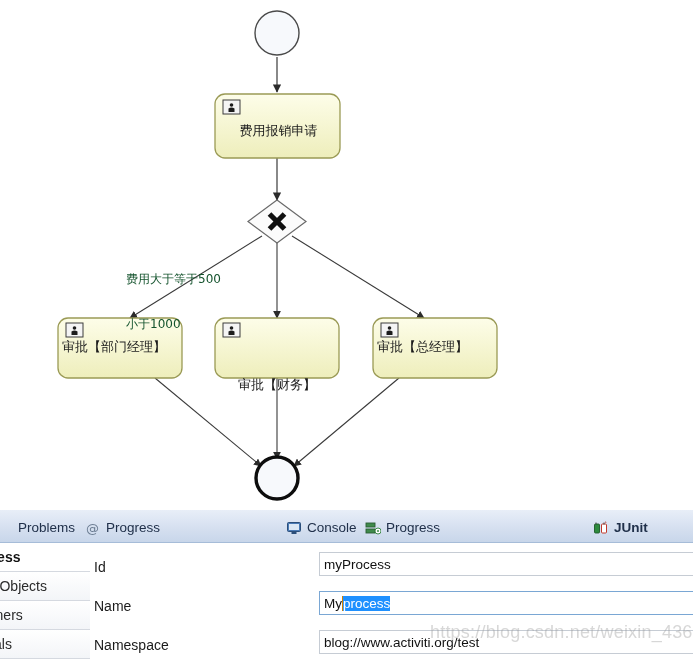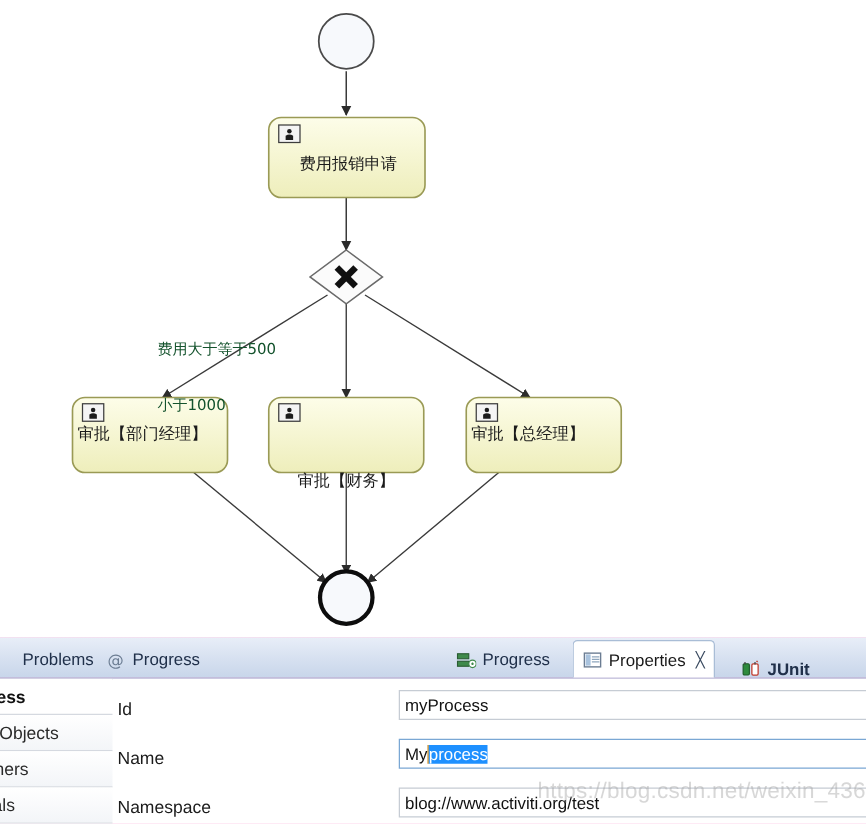--- a/index.html
+++ b/index.html
@@ -63,21 +63,21 @@
     color: #20304a;
     white-space: nowrap;
   }
   .tab.active {
     background: #ffffff;
     border: 1px solid #a9bdd6;
     border-bottom: none;
     border-radius: 4px 4px 0 0;
     color: #1a1a1a;
   }
-  .tab.bold { font-weight: bold; align-items: flex-end; }
+  .tab.bold { font-weight: bold; }
   .tab-ico { display: inline-block; width: 16px; height: 16px; flex: 0 0 16px; }
   .close-x {
     font-size: 12px; color: #3a4a60; margin-left: 3px;
     font-family: "DejaVu Sans", sans-serif;
   }
 
   #propbody {
     position: relative;
     height: 116px;
     background: #ffffff;
@@ -238,44 +238,43 @@
       <div class="tab" style="left:78px;">
         <span class="tab-ico">
           <svg width="16" height="16" viewBox="0 0 16 16">
               <text x="1" y="13" font-size="13" fill="#6b7c92" font-family="DejaVu Sans, sans-serif">@</text>
             </svg>
         </span>
         <span>Progress</span>
       </div>
 
 
+      <div class="tab" style="left:279px;">
+        <span class="tab-ico">
+          <svg width="16" height="16" viewBox="0 0 16 16">
+            <rect x="1.5" y="2.5" width="13" height="9" rx="1" fill="#4a7ab5" stroke="#2b4e7a" stroke-width="1"></rect>
+            <rect x="3" y="4" width="10" height="6" fill="#dce8f5"></rect>
+            <rect x="5.5" y="12" width="5" height="2" fill="#2b4e7a"></rect>
+          </svg>
+        </span>
+        <span>Console</span>
+      </div>
 
       <div class="tab" style="left:358px;">
         <span class="tab-ico">
           <svg width="16" height="16" viewBox="0 0 16 16">
             <rect x="1" y="3" width="9" height="4" fill="#3f8a4b" stroke="#2a5c33" stroke-width="0.9"></rect>
             <rect x="1" y="9" width="9" height="4" fill="#3f8a4b" stroke="#2a5c33" stroke-width="0.9"></rect>
             <circle cx="13" cy="11" r="3" fill="#ffffff" stroke="#3f8a4b" stroke-width="1"></circle>
             <path d="M12 11h2M13 10v2" stroke="#3f8a4b" stroke-width="1"></path>
           </svg>
         </span>
         <span>Progress</span>
       </div>
 
-      <div class="tab active" style="left:458px;">
-        <span class="tab-ico">
-          <svg width="16" height="16" viewBox="0 0 16 16">
-            <rect x="1.5" y="2.5" width="13" height="11" fill="#ffffff" stroke="#6b7c92" stroke-width="1.1"></rect>
-            <rect x="2.5" y="3.5" width="4" height="9" fill="#a9c3de"></rect>
-            <path d="M7.5 5.5h6M7.5 7.5h6M7.5 9.5h6" stroke="#8fa6bd" stroke-width="0.9"></path>
-          </svg>
-        </span>
-        <span>Properties</span>
-        <span class="close-x">╳</span>
-      </div>
 
       <div class="tab bold" style="left:586px;">
         <span class="tab-ico">
           <svg width="16" height="16" viewBox="0 0 16 16">
             <rect x="1.5" y="4" width="5" height="9" rx="1" fill="#2e8b3e" stroke="#1c5a28" stroke-width="0.9"></rect>
             <rect x="8.5" y="4" width="5" height="9" rx="1" fill="#ffffff" stroke="#c0392b" stroke-width="1"></rect>
             <path d="M3 2.5v2M11 2.5v2" stroke="#444" stroke-width="1"></path>
             <path d="M12.6 1.2l1 1.6-1.8-.3z" fill="#c0392b"></path>
           </svg>
         </span>

